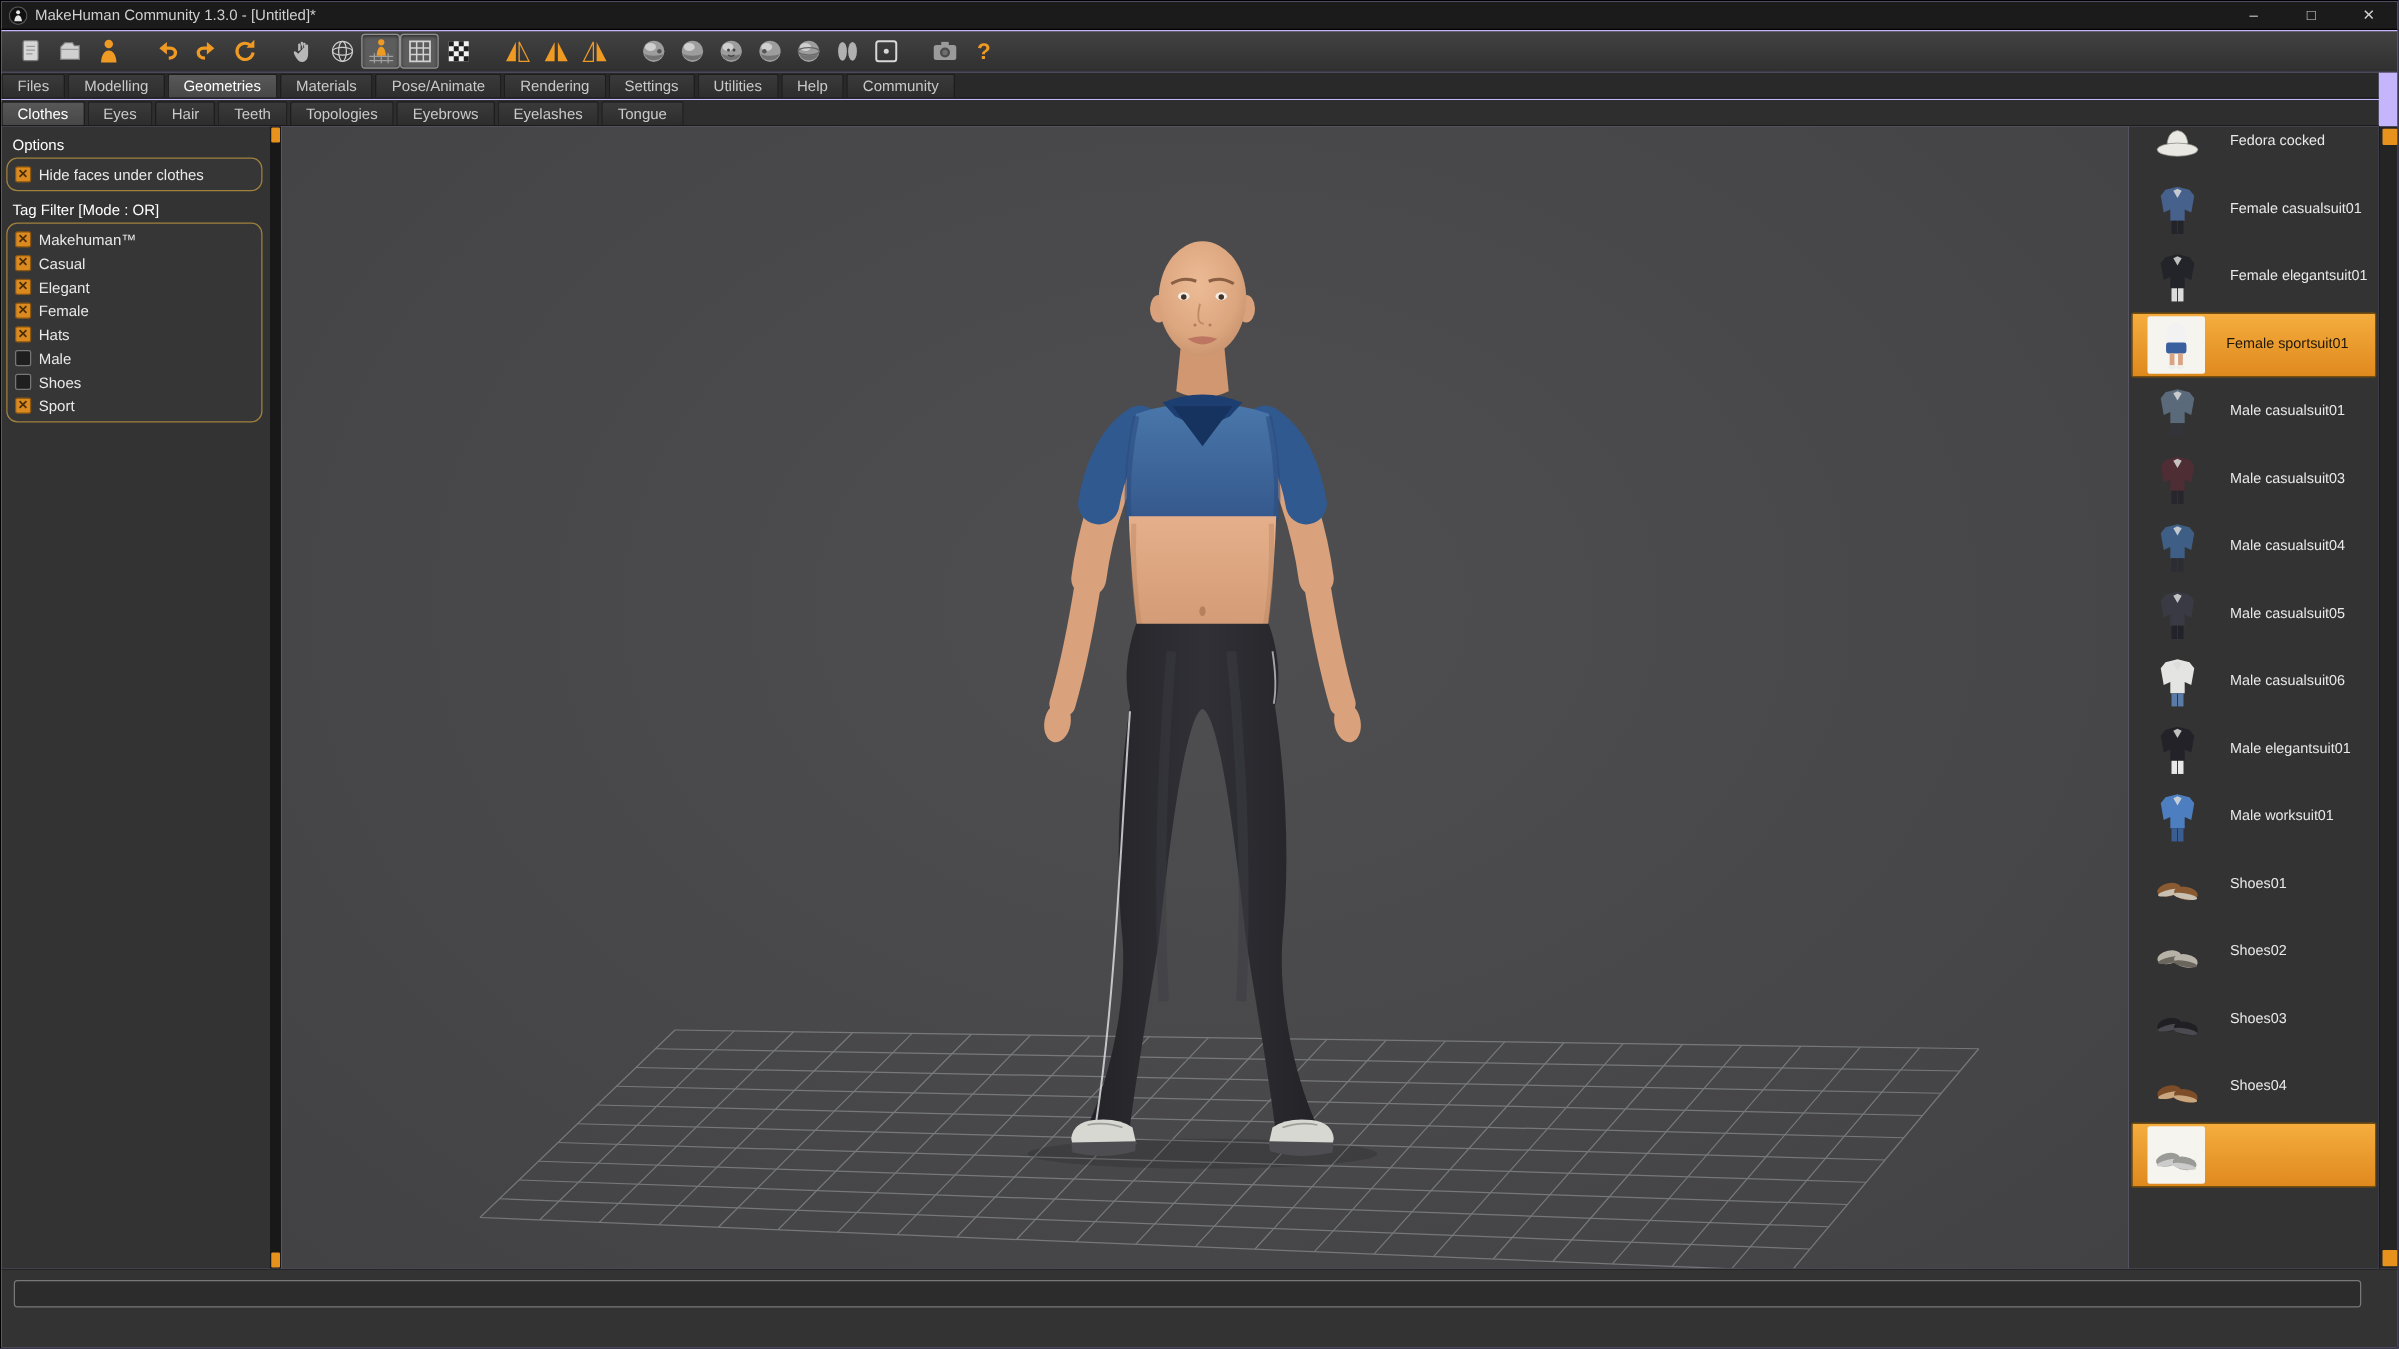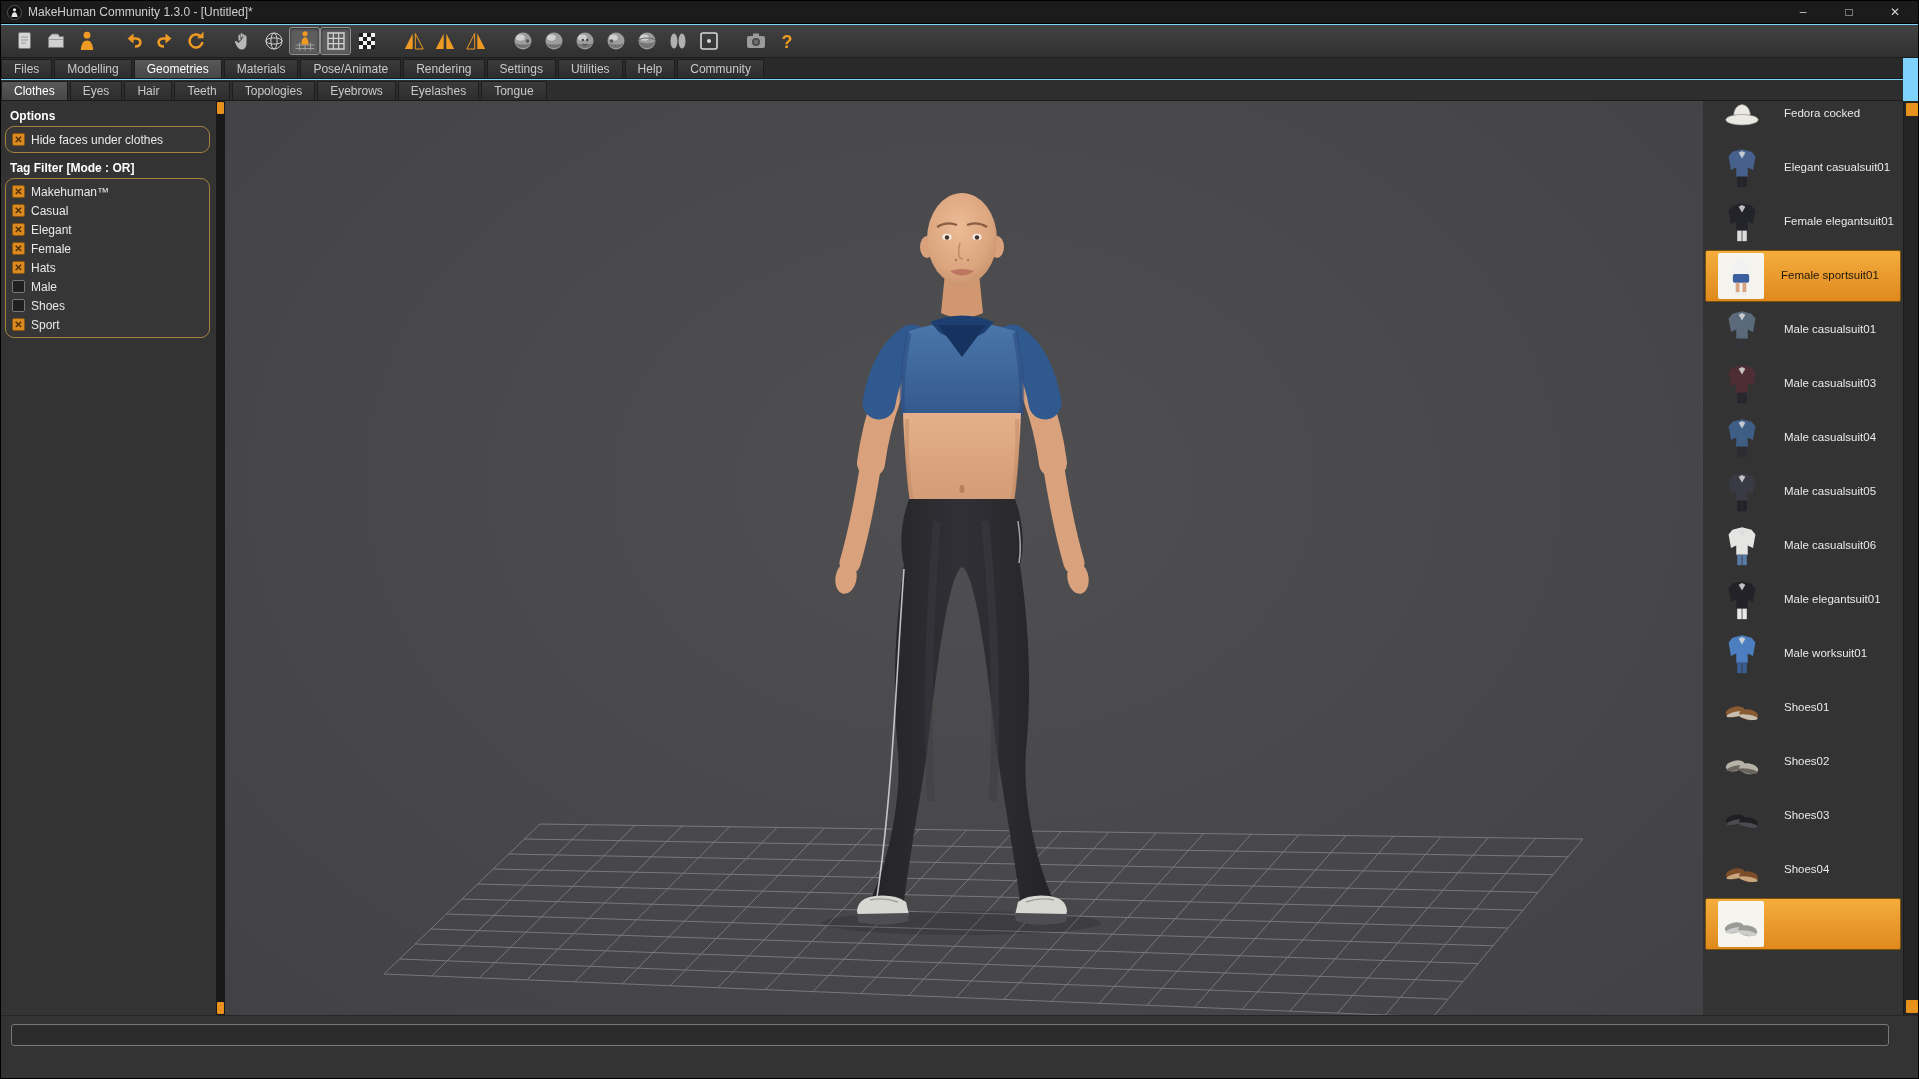--- a/index.html
+++ b/index.html
@@ -1,17 +1,17 @@
 <!DOCTYPE html>
 <html><head>
 <meta charset="utf-8">
 <style>
   *{box-sizing:border-box;margin:0;padding:0}
   body{margin:0;background:#101010;font-family:"Liberation Sans",sans-serif;-webkit-font-smoothing:antialiased}
-  #app{position:relative;width:1919px;height:1079px;background:#7dd3fc;overflow:hidden;border:1px solid #000}
+  #app{position:relative;width:1919px;height:1079px;background:#c4b5fd;overflow:hidden;border:1px solid #000}
 
   
   .titlebar{position:absolute;top:0;left:0;right:0;height:23px;background:#1b1b1b;display:flex;align-items:center;color:#cfcfcf;font-size:12px;border-bottom:1px solid #000}
   .logo{width:16px;height:16px;margin:0 6px 0 5px;display:flex;align-items:center;justify-content:center}
   .win-controls{margin-left:auto;display:flex;height:100%}
   .win-btn{width:46px;display:flex;align-items:center;justify-content:center;color:#cfcfcf;font-size:12px;cursor:default}
 
   
   .toolbar{position:absolute;top:24px;left:0;right:0;height:33px;background:linear-gradient(#424242,#303030);border-bottom:1px solid #1e1e1e;display:flex;align-items:center;padding-left:8px}
   .tb-group{display:flex;margin-right:16px}
@@ -21,21 +21,21 @@
 
   
   .tabrow{position:absolute;left:0;right:15px;display:flex;align-items:stretch;padding:1px 0 0 0;gap:2px;background:#292929;border-bottom:1px solid #1b1b1b}
   .maintabs{top:57px;height:21px}
   .subtabs{top:79px;height:21px;background:#2e2e2e}
   .tab{display:flex;align-items:center;padding:0 12px;font-size:12px;color:#c9c9c9;background:linear-gradient(#3a3a3a,#2d2d2d);border:1px solid #1d1d1d;border-bottom:none;border-radius:2px 2px 0 0;cursor:default}
   .tab.selected{background:linear-gradient(#585858,#474747);color:#fff}
 
   
   .leftpanel{position:absolute;left:0;top:100px;width:215px;height:914px;background:#333;padding:6px 6px 0 4px}
-  .gb-title{font-size:12px;font-weight:700;color:#fff;margin:2px 0 3px 5px}
+  .gb-title{font-size:12px;font-weight:400;color:#fff;margin:2px 0 3px 5px}
   .gb{border:1px solid #a0813e;border-radius:9px;padding:3px 3px;margin-bottom:8px;background:rgba(255,255,255,.015)}
   .cbrow{display:flex;align-items:center;height:19px}
   .cb{width:13px;height:13px;margin:0 6px 0 3px;border-radius:2px;display:flex;align-items:center;justify-content:center;font-size:10px;line-height:1;flex:none}
   .cb.on{background:#db8a20;border:1px solid #8a5610;color:#4d2d05;font-weight:700}
   .cb.off{background:#1f1f1f;border:1px solid #777;color:transparent}
   .cblabel{font-size:12px;color:#e9e9e9;white-space:nowrap}
 
   
   .scrollstrip{position:absolute;top:100px;width:9px;height:914px;background:#181818}
   .scrollstrip::before,.scrollstrip::after{content:"";position:absolute;left:1px;right:1px;height:12px;background:#e8921e;border-radius:1px}
@@ -468,21 +468,21 @@
         </div>
         <div class="rp-row">
           <div class="thumb">
             <svg width="46" height="46" viewBox="0 0 48 48">
               <path d="M14 7 L24 4.5 L34 7 L38 12 L35.5 26 L30 23.5 L30 33 L18 33 L18 23.5 L12.5 26 L10 12 Z" fill="#46618c"></path>
               <path d="M20.5 8 L24 14 L27.5 8 L24 6.2 Z" fill="#dcdcdc" opacity="0.85"></path>
               <rect x="19" y="33" width="4.6" height="11" fill="#23232a"></rect>
               <rect x="24.4" y="33" width="4.6" height="11" fill="#23232a"></rect>
             </svg>
           </div>
-          <div class="rp-label">Elegant casualsuit01</div>
+          <div class="rp-label">Female casualsuit01</div>
         </div>
         <div class="rp-row">
           <div class="thumb">
             <svg width="46" height="46" viewBox="0 0 48 48">
               <path d="M14 7 L24 4.5 L34 7 L38 12 L35.5 26 L30 23.5 L30 33 L18 33 L18 23.5 L12.5 26 L10 12 Z" fill="#23232a"></path>
               <path d="M20.5 8 L24 14 L27.5 8 L24 6.2 Z" fill="#dcdcdc" opacity="0.85"></path>
               <rect x="19" y="33" width="4.6" height="11" fill="#dcdcdc"></rect>
               <rect x="24.4" y="33" width="4.6" height="11" fill="#dcdcdc"></rect>
             </svg>
           </div>

